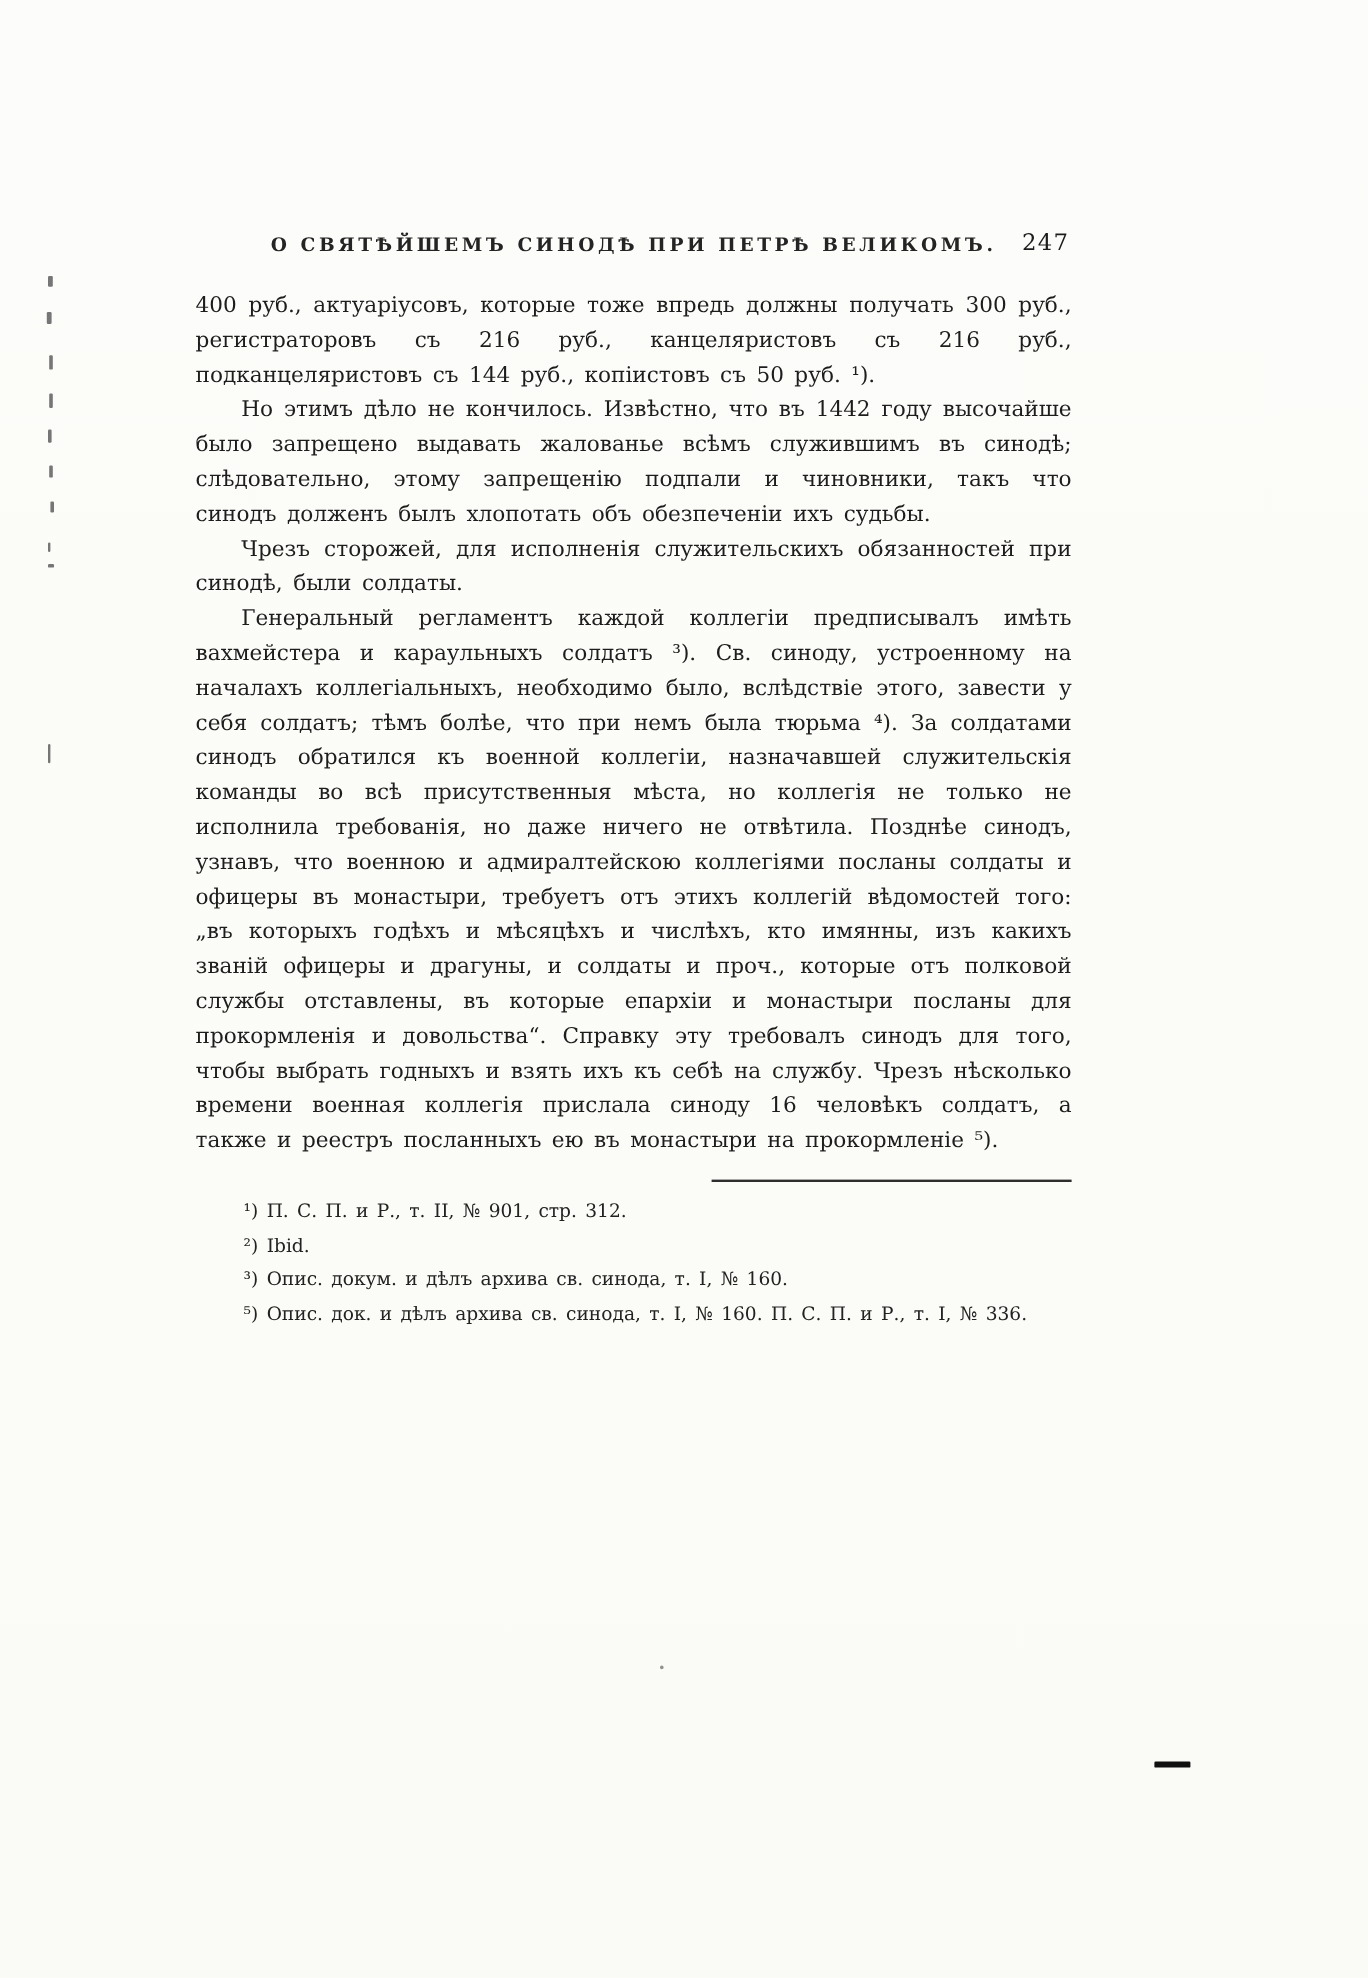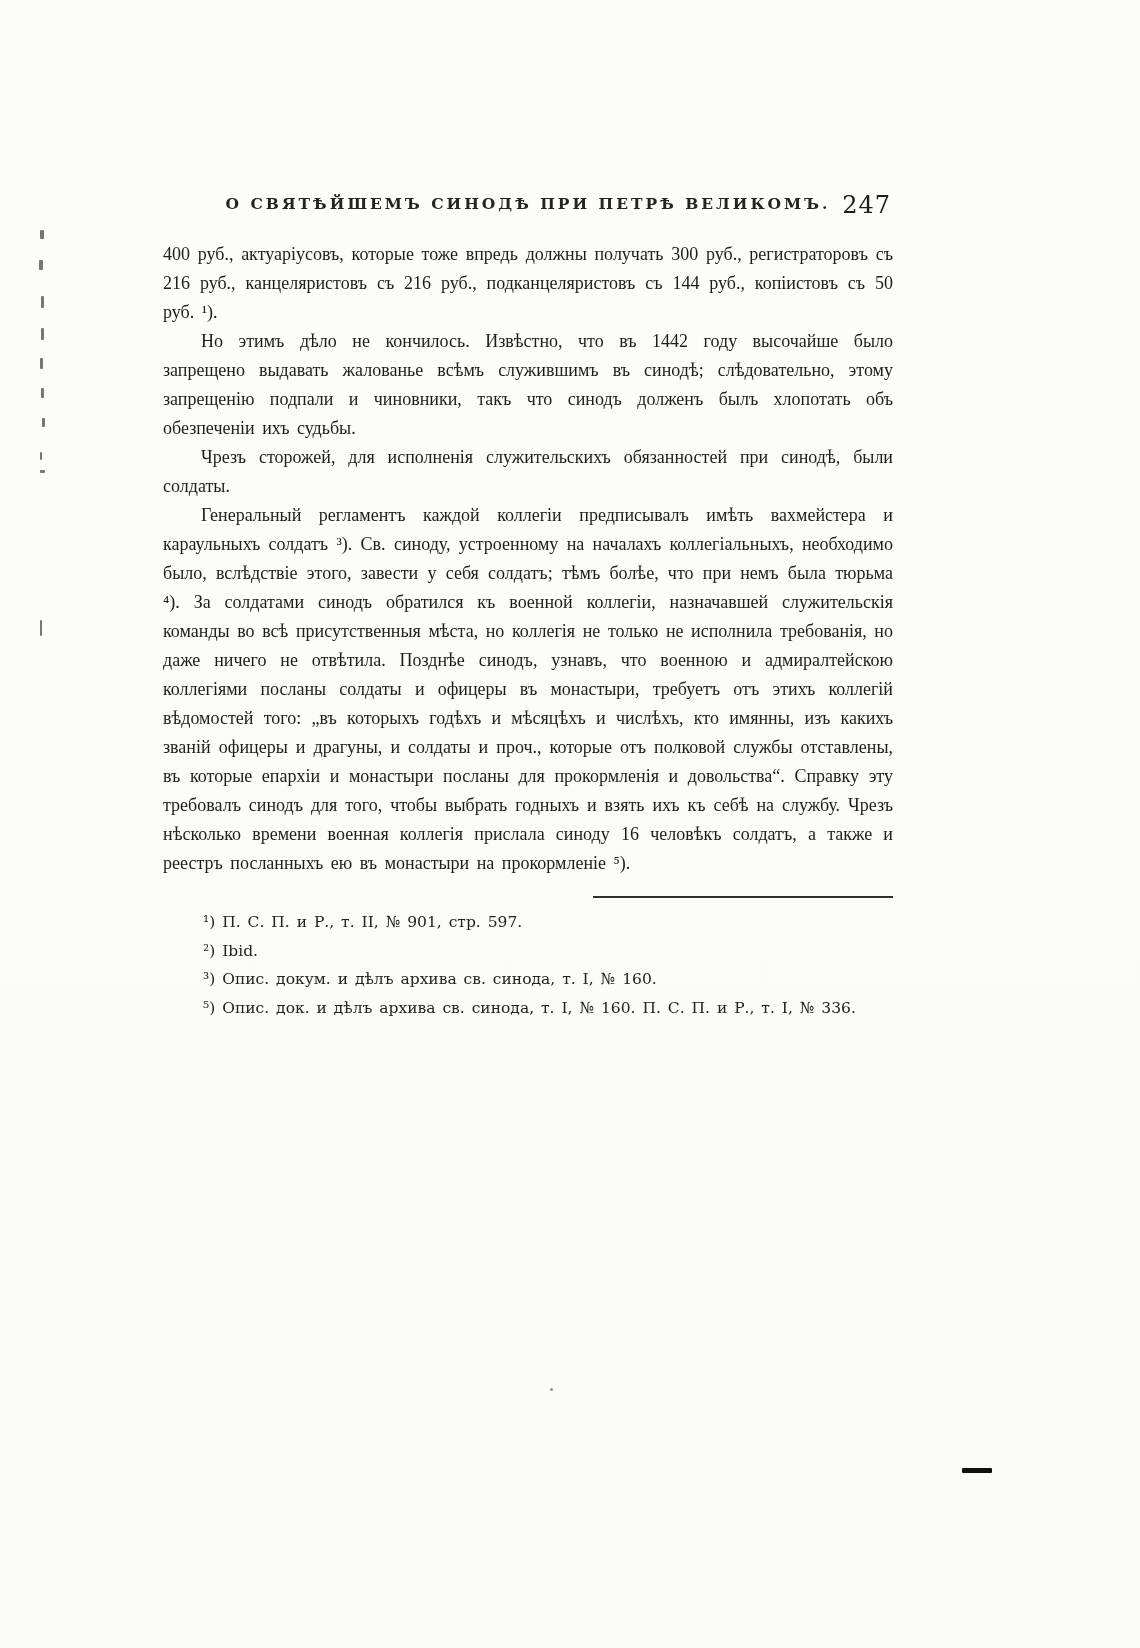--- a/index.html
+++ b/index.html
@@ -21,31 +21,30 @@
   }
   .header { position: relative; height: 32px; margin-bottom: 14px; }
   .running-title {
     display: block; text-align: center;
     font-size: 15.5px; letter-spacing: 3px;
     font-weight: bold; color: #242424;
     white-space: nowrap;
   }
   .page-number {
     position: absolute; right: 2px; top: -3px;
-    font-size: 24px; letter-spacing: 1px; color: #1c1c1c;
+    font-size: 19px; letter-spacing: 1px; color: #1c1c1c;
   }
   .text-block p {
     margin: 0;
     text-align: justify;
     font-size: 18px;
     line-height: 29px;
     text-indent: 38px;
     word-spacing: 3px;
     color: #1d1d1d;
-    font-family: Liberation Serif, serif;
   }
   .text-block p.noindent { text-indent: 0; }
   .footnote-rule {
     margin: 18px 0 10px auto;
     width: 300px; height: 2px;
     background: #2e2e2e;
   }
   .footnotes p {
     margin: 0;
     text-align: left;
@@ -101,21 +100,21 @@
     <div class="text-block">
       <p class="noindent">400 руб., актуаріусовъ, которые тоже впредь должны получать 300 руб., регистраторовъ съ 216 руб., канцеляристовъ съ 216 руб., подканцеляристовъ съ 144 руб., копіистовъ съ 50 руб. ¹).</p>
       <p>Но этимъ дѣло не кончилось. Извѣстно, что въ 1442 году высочайше было запрещено выдавать жалованье всѣмъ служившимъ въ синодѣ; слѣдовательно, этому запрещенію подпали и чиновники, такъ что синодъ долженъ былъ хлопотать объ обезпеченіи ихъ судьбы.</p>
       <p>Чрезъ сторожей, для исполненія служительскихъ обязанностей при синодѣ, были солдаты.</p>
       <p>Генеральный регламентъ каждой коллегіи предписывалъ имѣть вахмейстера и караульныхъ солдатъ ³). Св. синоду, устроенному на началахъ коллегіальныхъ, необходимо было, вслѣдствіе этого, завести у себя солдатъ; тѣмъ болѣе, что при немъ была тюрьма ⁴). За солдатами синодъ обратился къ военной коллегіи, назначавшей служительскія команды во всѣ присутственныя мѣста, но коллегія не только не исполнила требованія, но даже ничего не отвѣтила. Позднѣе синодъ, узнавъ, что военною и адмиралтейскою коллегіями посланы солдаты и офицеры въ монастыри, требуетъ отъ этихъ коллегій вѣдомостей того: „въ которыхъ годѣхъ и мѣсяцѣхъ и числѣхъ, кто имянны, изъ какихъ званій офицеры и драгуны, и солдаты и проч., которые отъ полковой службы отставлены, въ которые епархіи и монастыри посланы для прокормленія и довольства“. Справку эту требовалъ синодъ для того, чтобы выбрать годныхъ и взять ихъ къ себѣ на службу. Чрезъ нѣсколько времени военная коллегія прислала синоду 16 человѣкъ солдатъ, а также и реестръ посланныхъ ею въ монастыри на прокормленіе ⁵).</p>
     </div>
 
     <div class="footnote-rule"></div>
 
     <div class="footnotes">
-      <p>¹) П. С. П. и Р., т. II, № 901, стр. 597.</p>
+      <p>¹) П. С. П. и Р., т. II, № 901, стр. 312.</p>
       <p>²) Ibid.</p>
       <p>³) Опис. докум. и дѣлъ архива св. синода, т. I, № 160.</p>
       <p>⁵) Опис. док. и дѣлъ архива св. синода, т. I, № 160. П. С. П. и Р., т. I, № 336.</p>
     </div>
 
   </div>
 
   <div class="printer-mark"></div>
 
 </div>

